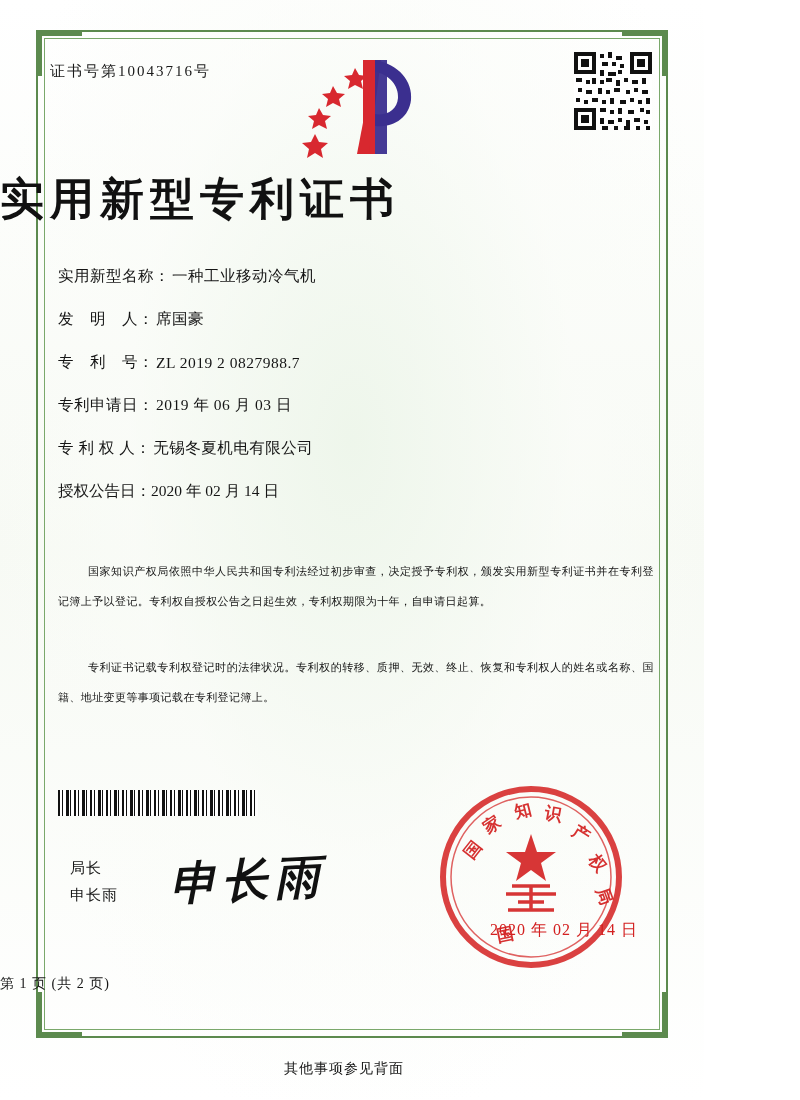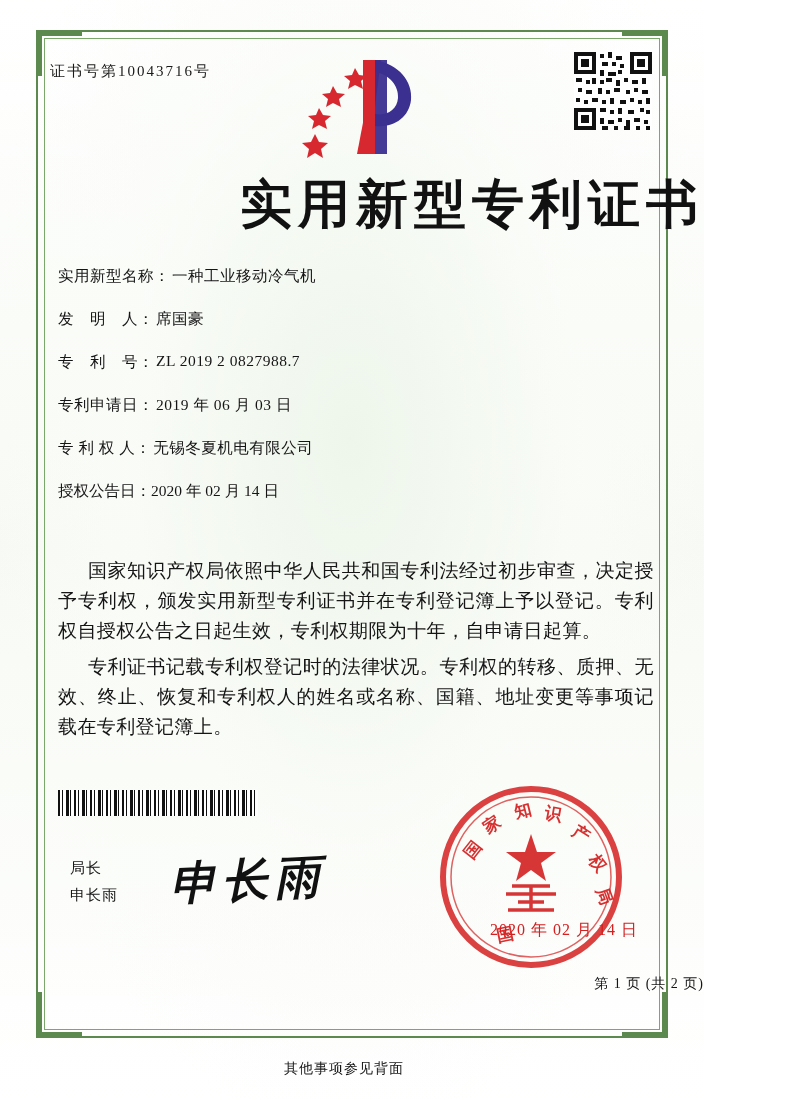--- a/index.html
+++ b/index.html
@@ -49,44 +49,44 @@
     font-size:15px;color:#1a1a1a;letter-spacing:2px;
     font-family:"Liberation Serif","DejaVu Serif",serif;
   }
 
   
   .logo{position:absolute;left:295px;top:52px;width:130px;height:110px;}
   .qr{position:absolute;right:52px;top:52px;width:78px;height:78px;}
 
   .title{
     position:absolute;left:0;right:0;top:170px;
-    text-align:right;
-    font-size:52px;font-weight:bold;color:#111;
+    text-align:left;
+    font-size:44px;font-weight:bold;color:#111;
     letter-spacing:6px;
     font-family:"DejaVu Serif","Liberation Serif",serif;
   }
 
   .fields{position:absolute;left:58px;right:48px;top:266px;}
   .field{
-    display:flex;align-items:flex-start;
+    display:flex;align-items:center;
     margin-bottom:22px;
     font-size:15.5px;color:#151515;
     letter-spacing:0.5px;
   }
   .field .lbl{
     white-space:pre;
     flex:0 0 auto;
   }
   .field .val{margin-left:2px;}
   .row-two{display:flex;align-items:baseline;font-size:15.5px;color:#151515;margin-bottom:22px;}
   .row-two .seg2{margin-left:56px;}
 
   .para{
     position:absolute;left:58px;right:50px;
-    font-size:19px;line-height:30px;color:#151515;
+    font-size:11px;line-height:30px;color:#151515;
     text-align:justify;
     text-indent:30px;
     letter-spacing:0.4px;
   }
   .para.p1{top:556px;}
   .para.p2{top:652px;}
 
   .barcode{
     position:absolute;left:58px;top:790px;
     height:26px;width:200px;
@@ -113,21 +113,21 @@
     width:190px;height:190px;
   }
   .seal-date{
     position:absolute;right:66px;top:920px;
     font-size:16px;color:#d32020;letter-spacing:1px;
     font-family:"Liberation Serif","DejaVu Serif",serif;
   }
 
   .page-num{
     position:absolute;left:0;right:0;top:975px;
-    text-align:right;font-size:14px;color:#151515;letter-spacing:1px;
+    text-align:left;font-size:14px;color:#151515;letter-spacing:1px;
   }
   .footnote{
     position:absolute;left:0;right:16px;bottom:22px;
     text-align:center;font-size:14px;color:#151515;letter-spacing:1px;
   }
 </style>
 </head>
 <body>
 
 <div class="page">

